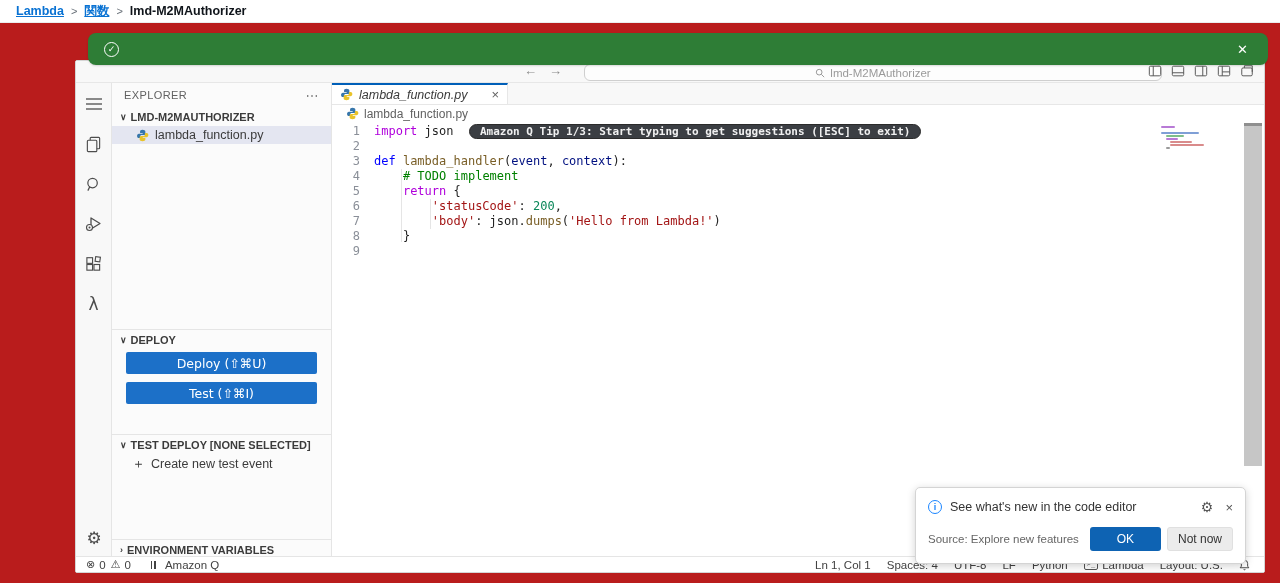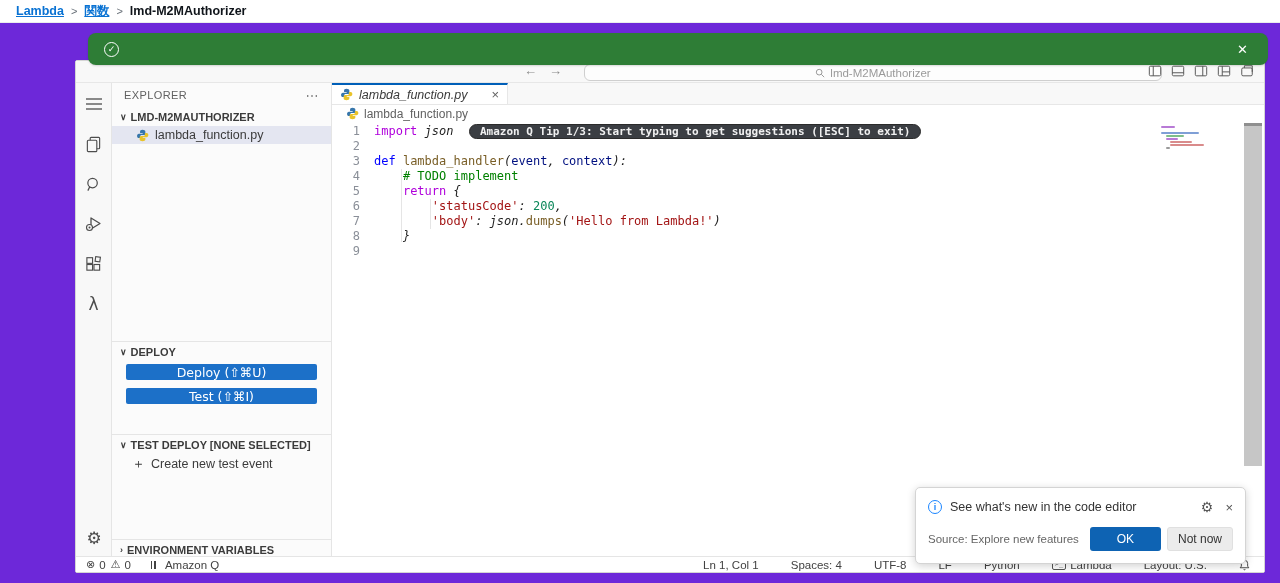--- a/index.html
+++ b/index.html
@@ -1,17 +1,17 @@
 <!DOCTYPE html>
 <html><head>
 <meta charset="utf-8">
 <style>
   * { margin:0; padding:0; box-sizing:border-box; }
   html,body { background:#fff; }
-  .screen { position:relative; width:1280px; height:583px; background:#6d28d9; overflow:hidden;
+  .screen { position:relative; width:1280px; height:583px; background:#b91c1c; overflow:hidden;
             font-family:"Liberation Sans", sans-serif; color:#222; }
 
   
   .topbar { position:absolute; left:0; top:0; width:100%; height:23px; background:#fff;
             border-bottom:1px solid #eaeded; display:flex; align-items:center; padding-left:16px;
             font-size:12.5px; }
   .topbar a { color:#0972d3; font-weight:700; text-decoration:underline; cursor:pointer; }
   .topbar .sep { color:#687078; margin:0 7px; font-size:11px; }
   .topbar .current { color:#0f141a; font-weight:700; }
 
@@ -62,21 +62,21 @@
   .tree { flex:1 1 auto; min-height:0; }
   .tree-root { height:19px; display:flex; align-items:center; padding-left:8px; font-size:11px;
                font-weight:700; color:#3b3b3b; cursor:pointer; }
   .tree-root .chev, .sec-h .chev { font-size:9px; margin-right:4px; color:#3b3b3b; }
   .file-row { height:18px; display:flex; align-items:center; padding-left:24px; font-size:12.5px;
               color:#3b3b3b; background:#e4e6f1; cursor:pointer; gap:6px; }
   .pyicon { width:13px; height:13px; flex:0 0 auto; }
   .section { border-top:1px solid #e5e5e5; flex:0 0 auto; }
   .sec-h { height:20px; display:flex; align-items:center; padding-left:8px; font-size:11px;
            font-weight:700; color:#3b3b3b; cursor:pointer; }
-  .btn-blue { display:block; width:calc(100% - 28px); margin:2px 14px 8px 14px; height:16px;
+  .btn-blue { display:block; width:calc(100% - 28px); margin:2px 14px 8px 14px; height:22px;
               background:#1c70c8; color:#fff; border:none; border-radius:2px; font-size:12.5px;
               font-family:"DejaVu Sans","Liberation Sans",sans-serif; cursor:pointer; }
   .deploy-pad { height:22px; }
   .create-row { height:18px; display:flex; align-items:center; padding-left:20px; font-size:12.5px;
                 color:#3b3b3b; cursor:pointer; gap:6px; }
   .create-row .plus { font-size:13px; color:#3b3b3b; }
   .te-pad { height:66px; }
   .env-h { height:17px; }
 
   
@@ -93,40 +93,40 @@
   .code-line { height:15px; line-height:15px; display:flex; }
   .code-line .ln { width:28px; text-align:right; color:#8a8f98; margin-right:14px; flex:0 0 auto; }
   .code-text { white-space:pre; }
   .tok-kw  { color:#0000ff; }
   .tok-kw2 { color:#af00db; }
   .tok-fn  { color:#795e26; }
   .tok-param { color:#001080; }
   .tok-com { color:#008000;margin-top:22px; }
   .tok-str { color:#a31515; }
   .tok-num { color:#098658; }
-  .tok-pl  { color:#1f1f1f;font-style:italic; }
+  .tok-pl  { color:#1f1f1f; }
   .indent-guide { position:absolute; width:1px; background:#e5e5e5; }
   .qtip { position:absolute; left:137px; top:2px; height:15px; line-height:14px; background:#3b3e43;
           border:1px solid #2b2b2b; border-radius:8px; color:#f0f0f0; font-size:11px; padding:0 10px;
           white-space:nowrap; font-weight:700; }
   .minimap { position:absolute; left:829px; top:4px; width:72px; }
   .minimap .mm { height:2px; margin-bottom:1px; border-radius:1px; }
   .vscroll { position:absolute; left:912px; top:1px; width:18px; height:343px; background:#c6c6c6;
              border-top:3px solid #8f8f8f; cursor:pointer; }
 
   
   .statusbar { height:16px; border-top:1px solid #e5e5e5; background:#fff; display:flex;
                align-items:center; font-size:11.5px; color:#424242; flex:0 0 auto; padding:0 14px 0 10px; }
   .sb-item { display:flex; align-items:center; gap:4px; cursor:pointer; }
   .sb-left { display:flex; align-items:center; gap:5px; }
   .sb-glyph { font-family:"DejaVu Sans", sans-serif; font-size:11px; color:#424242; }
   .sb-sep { width:10px; }
   .pause { display:inline-flex; gap:2px; margin-right:5px; }
   .pause i { width:1.5px; height:8px; background:#424242; display:block; }
-  .sb-right { margin-left:auto; display:flex; align-items:center; gap:32px; }
+  .sb-right { margin-left:auto; display:flex; align-items:center; gap:16px; }
   .termicon { font-size:7px; border:1px solid #555; border-radius:2px; padding:0 2px; line-height:9px;
               font-family:"DejaVu Sans Mono",monospace; color:#424242; }
 
   
   .toast { position:absolute; left:915px; top:487px; width:331px; background:#fff;
            border:1px solid #d4d4d4; border-radius:5px; box-shadow:0 2px 8px rgba(0,0,0,.18);
            z-index:30; font-size:12.5px; }
   .toast-row1 { display:flex; align-items:center; padding:11px 12px 6px 12px; gap:8px; }
   .info-i { width:14px; height:14px; border:1.4px solid #1a85ff; color:#1a85ff; border-radius:50%;
             font-size:9px; display:inline-flex; align-items:center; justify-content:center;

